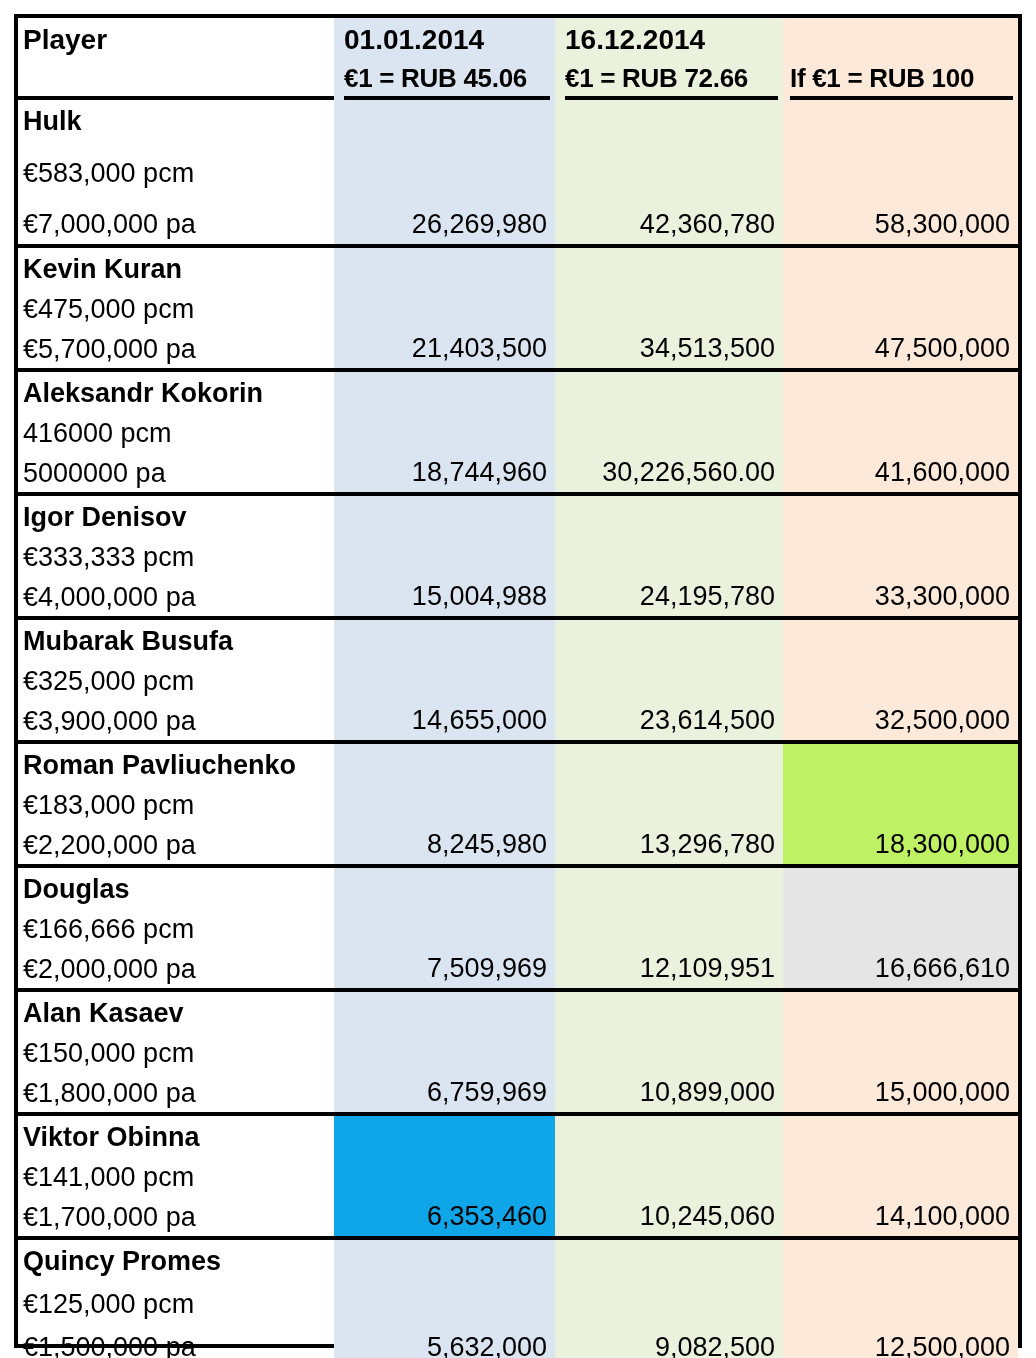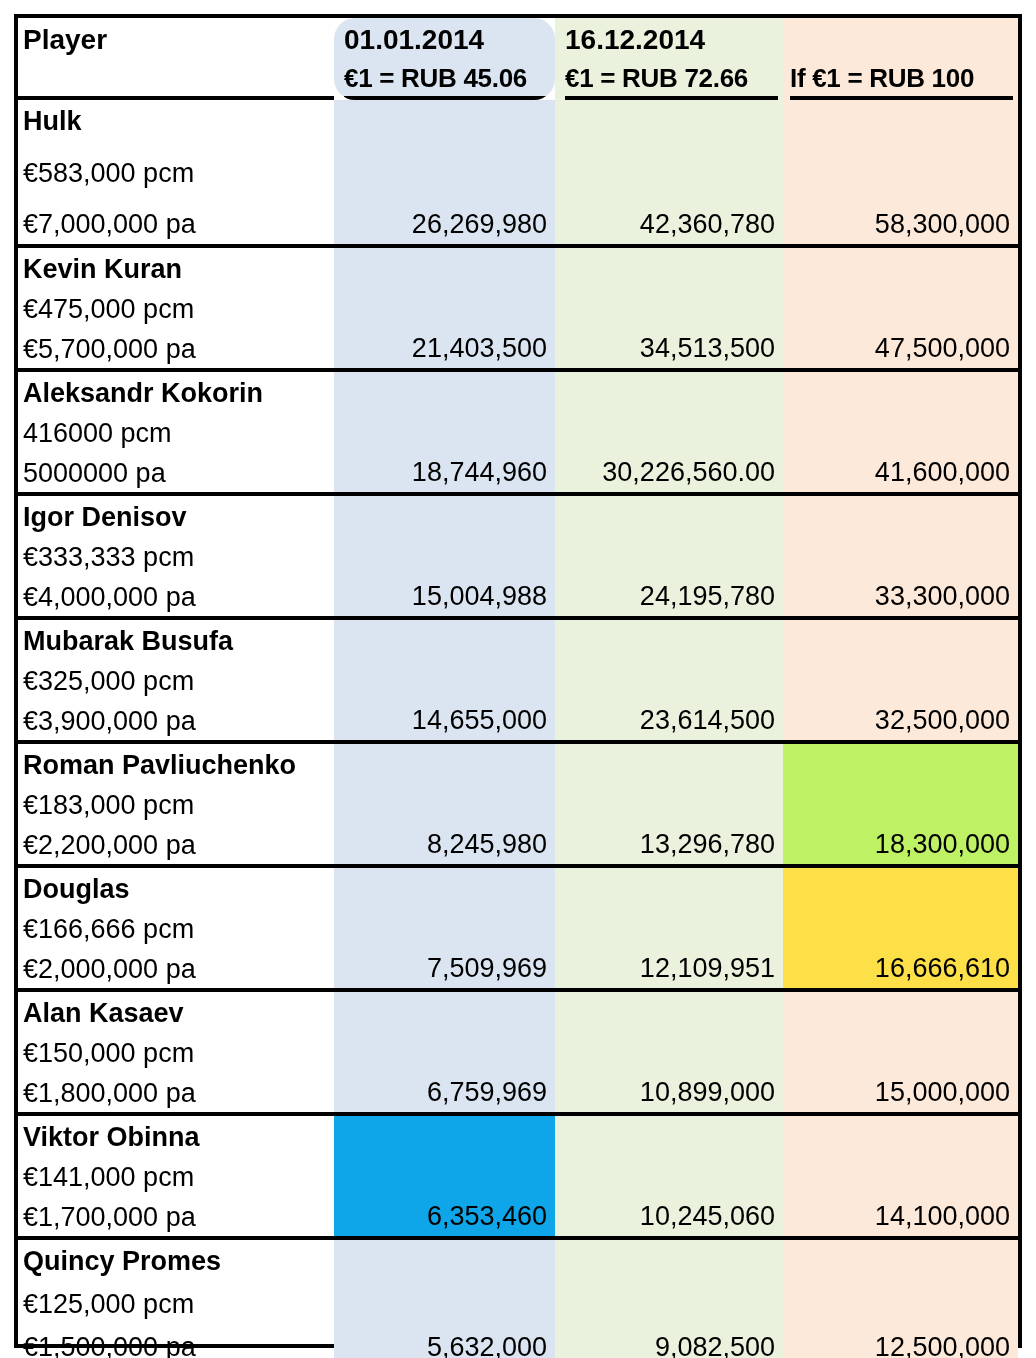--- a/index.html
+++ b/index.html
@@ -31,21 +31,21 @@
        font-size:27px;line-height:40px;padding:0 8px 0 0;white-space:nowrap;}
 </style>
 </head>
 <body>
 
 <div class="page">
   <div class="tbl" id="salary-table">
 
     <div class="row header">
       <div class="cell hc0">Player</div>
-      <div class="cell hcol c1 colbg0" style="background: rgb(219, 229, 241); border-radius: 21px;">
+      <div class="cell hcol c1 colbg0" style="background: rgb(219, 229, 241);">
         <div class="hdate">01.01.2014</div>
         <div class="hrate">€1 = RUB 45.06</div>
       </div>
       <div class="cell hcol c2 colbg1" style="background: rgb(234, 241, 221);">
         <div class="hdate">16.12.2014</div>
         <div class="hrate">€1 = RUB 72.66</div>
       </div>
       <div class="cell hcol c3 colbg2" style="background: rgb(253, 233, 217);">
         <div class="hdate"></div>
         <div class="hrate">If €1 = RUB 100</div>
@@ -119,21 +119,21 @@
       </div>
 
       <div class="row body">
         <div class="cell player">
           <div class="name">Douglas</div>
           <div class="pcm">€166,666 pcm</div>
           <div class="pa">€2,000,000 pa</div>
         </div>
         <div class="cell num colbg0" style="background: rgb(219, 229, 241);">7,509,969</div>
         <div class="cell num colbg1" style="background: rgb(234, 241, 221);">12,109,951</div>
-        <div class="cell num colbg2" style="background: #fde047;">16,666,610</div>
+        <div class="cell num colbg2" style="background: #e5e5e5;">16,666,610</div>
       </div>
 
       <div class="row body">
         <div class="cell player">
           <div class="name">Alan Kasaev</div>
           <div class="pcm">€150,000 pcm</div>
           <div class="pa">€1,800,000 pa</div>
         </div>
         <div class="cell num colbg0" style="background: rgb(219, 229, 241);">6,759,969</div>
         <div class="cell num colbg1" style="background: rgb(234, 241, 221);">10,899,000</div>

